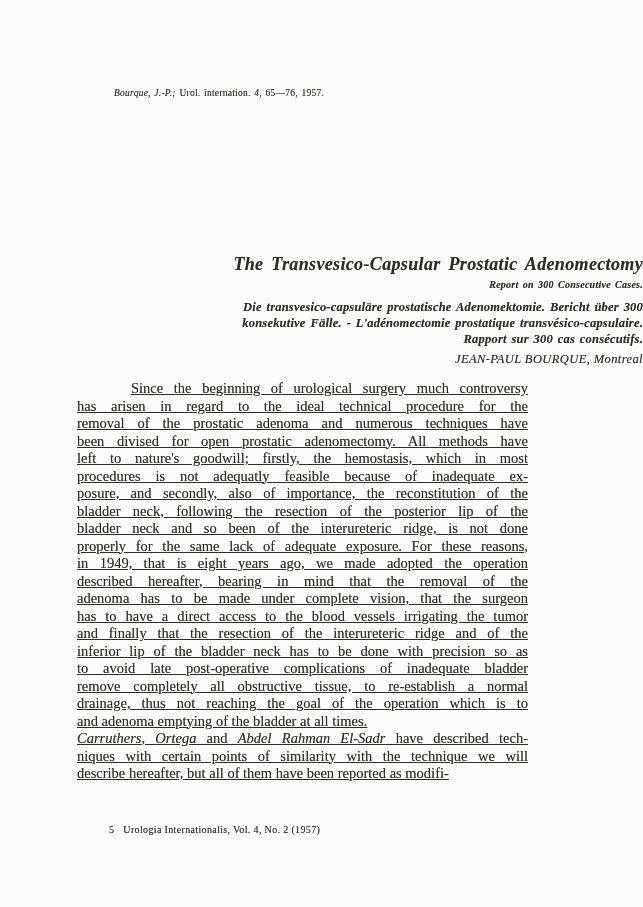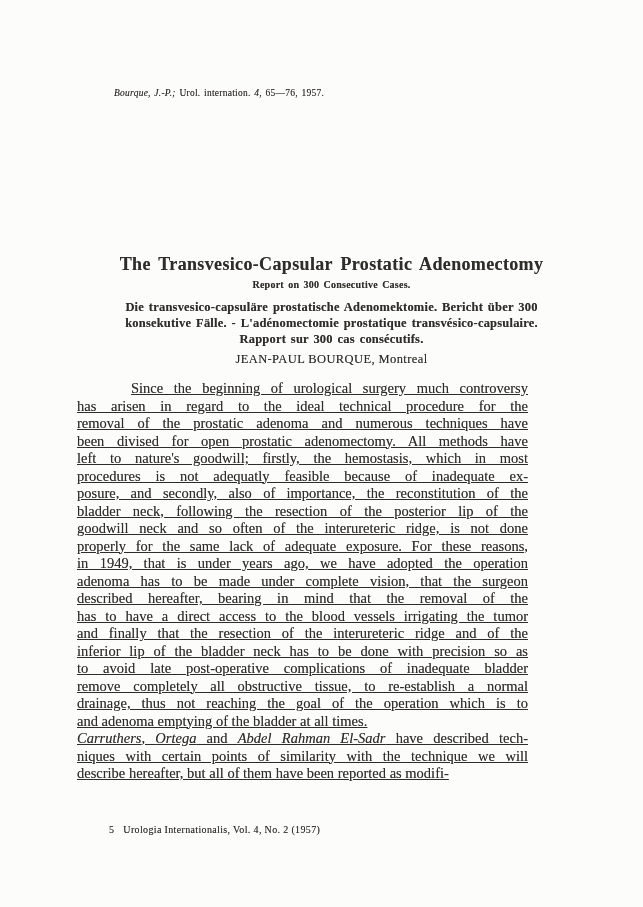--- a/index.html
+++ b/index.html
@@ -31,21 +31,22 @@
     white-space: nowrap;
   }
   
   .headings {
     position: absolute;
     top: 253px;
     left: 0;
     width: 643px;
     box-sizing: border-box;
     padding-left: 20px;
-    text-align: center;
+    text-align: right;
+    font-style: italic;
   }
   .title {
     font-size: 18px;
     font-weight: bold;
     letter-spacing: 0.35px;
     word-spacing: 3px;
     line-height: 22px;
     margin: 0;
   }
   .subtitle {
@@ -126,25 +127,25 @@
   <div class="bodytext">
       <div class="para">
         <div class="bline firstline">Since the beginning of urological surgery much controversy</div>
         <div class="bline">has arisen in regard to the ideal technical procedure for the</div>
         <div class="bline">removal of the prostatic adenoma and numerous techniques have</div>
         <div class="bline">been divised for open prostatic adenomectomy. All methods have</div>
         <div class="bline">left to nature's goodwill; firstly, the hemostasis, which in most</div>
         <div class="bline">procedures is not adequatly feasible because of inadequate ex-</div>
         <div class="bline">posure, and secondly, also of importance, the reconstitution of the</div>
         <div class="bline">bladder neck, following the resection of the posterior lip of the</div>
-        <div class="bline">goodwill neck and so often of the interureteric ridge, is not done</div>
+        <div class="bline">bladder neck and so been of the interureteric ridge, is not done</div>
         <div class="bline">properly for the same lack of adequate exposure. For these reasons,</div>
-        <div class="bline">in 1949, that is under years ago, we have adopted the operation</div>
+        <div class="bline">in 1949, that is eight years ago, we made adopted the operation</div>
+        <div class="bline">described hereafter, bearing in mind that the removal of the</div>
         <div class="bline">adenoma has to be made under complete vision, that the surgeon</div>
-        <div class="bline">described hereafter, bearing in mind that the removal of the</div>
         <div class="bline">has to have a direct access to the blood vessels irrigating the tumor</div>
         <div class="bline">and finally that the resection of the interureteric ridge and of the</div>
         <div class="bline">inferior lip of the bladder neck has to be done with precision so as</div>
         <div class="bline">to avoid late post-operative complications of inadequate bladder</div>
         <div class="bline">remove completely all obstructive tissue, to re-establish a normal</div>
         <div class="bline">drainage, thus not reaching the goal of the operation which is to</div>
         <div class="bline lastline">and adenoma emptying of the bladder at all times.</div>
       </div>
       <div class="para">
         <div class="bline"><i>Carruthers</i><span>, </span><i>Ortega</i><span> and </span><i>Abdel Rahman El-Sadr</i><span> have described tech-</span></div>

